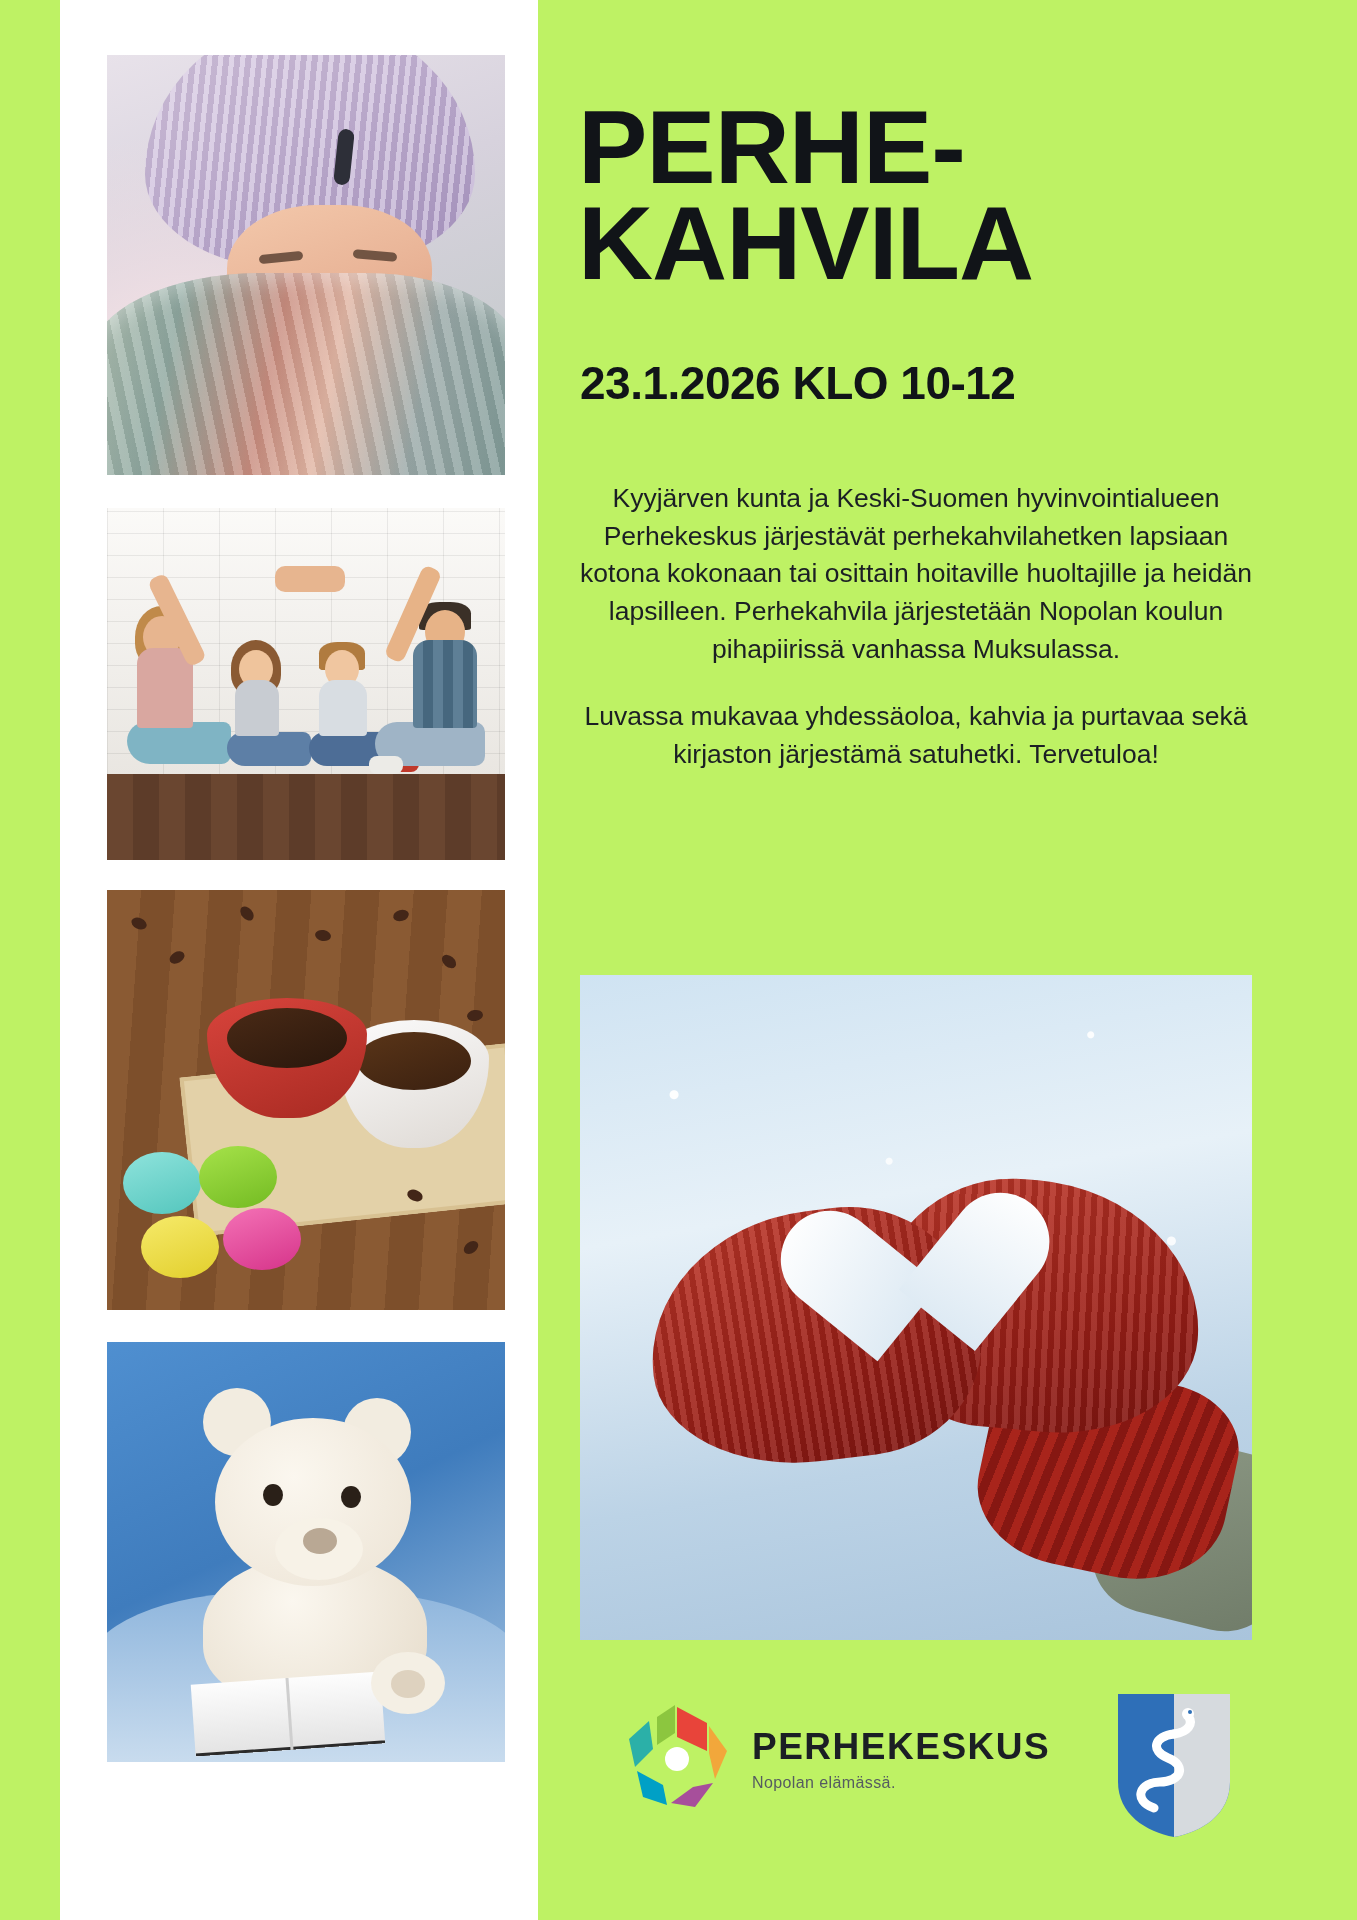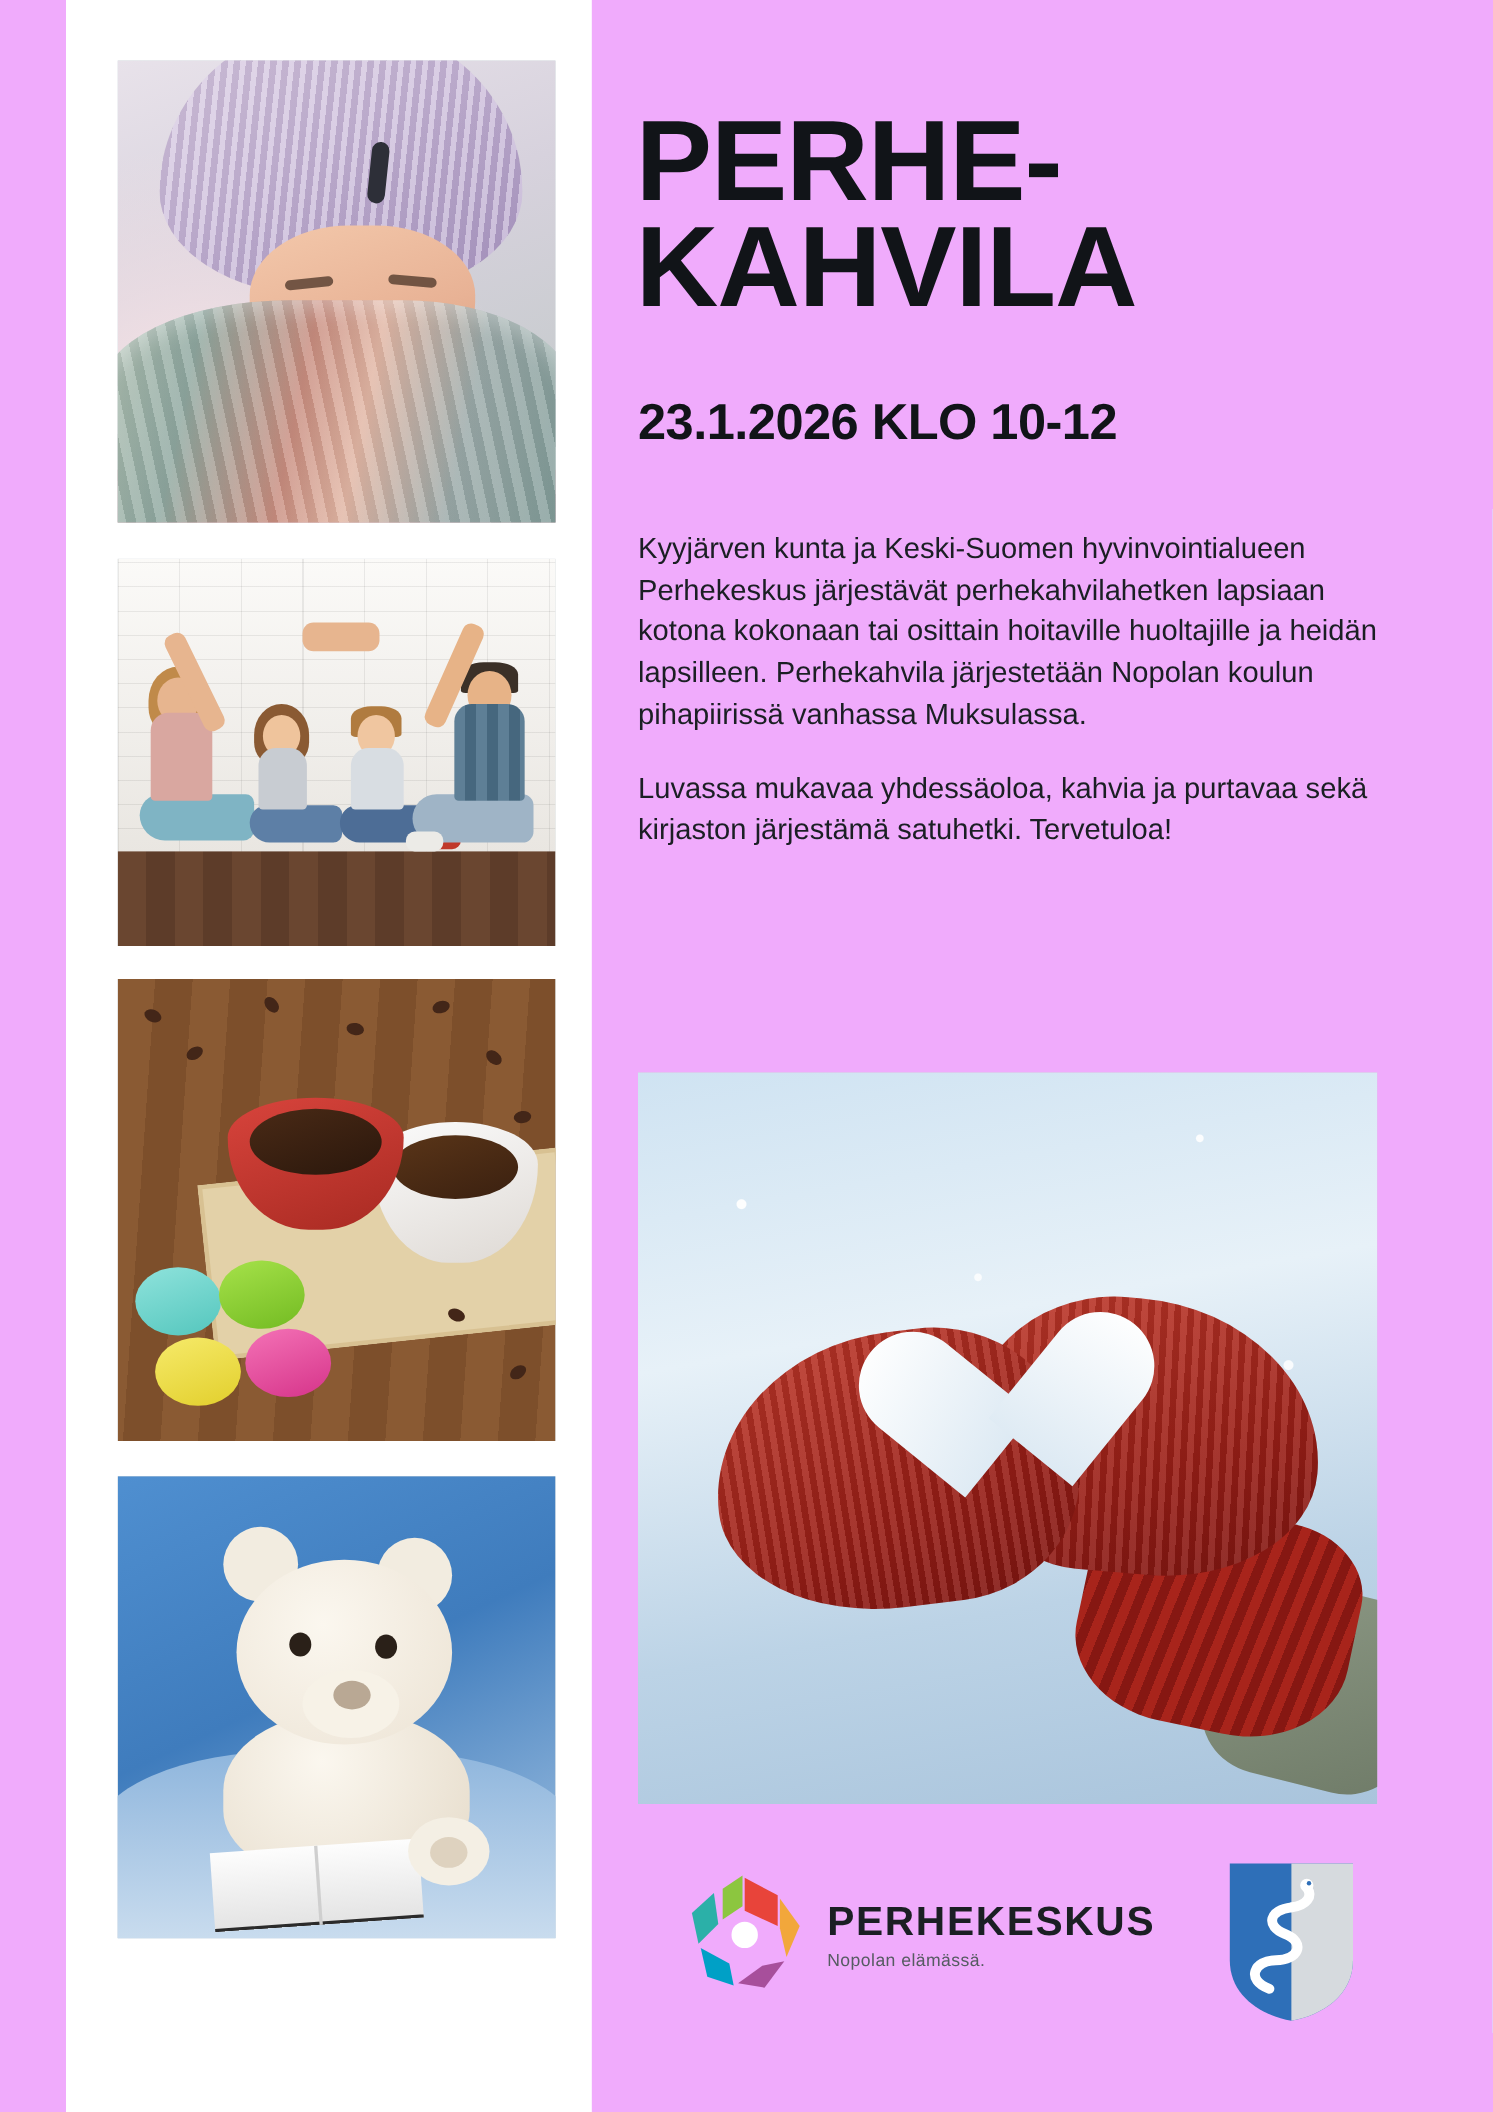--- a/index.html
+++ b/index.html
@@ -6,21 +6,21 @@
   html, body {
     margin: 0;
     padding: 0;
     background: #d9eef3;
     font-family: "Liberation Sans", sans-serif;
   }
   .poster {
     position: relative;
     width: 1357px;
     height: 1920px;
-    background: #f0abfc;
+    background: #bef264;
     overflow: hidden;
   }
   
   .left-strip {
     position: absolute;
     left: 60px;
     top: 0;
     width: 478px;
     height: 1920px;
     background: #ffffff;
@@ -203,20 +203,21 @@
     letter-spacing: -0.5px;
   }
   .body-text {
     position: absolute;
     left: 2px;
     top: 480px;
     width: 672px;
     font-size: 26.5px;
     line-height: 1.42;
     color: #1b1f24;
+    text-align: center;
   }
   .body-text p { margin: 0 0 30px 0; }
   .body-text p:last-child { margin-bottom: 0; }
 
   
   #photo-mittens {
     position: absolute; left: 2px; top: 975px; width: 672px; height: 665px;
   }
   .p5-bg {
     position:absolute; inset:0;

